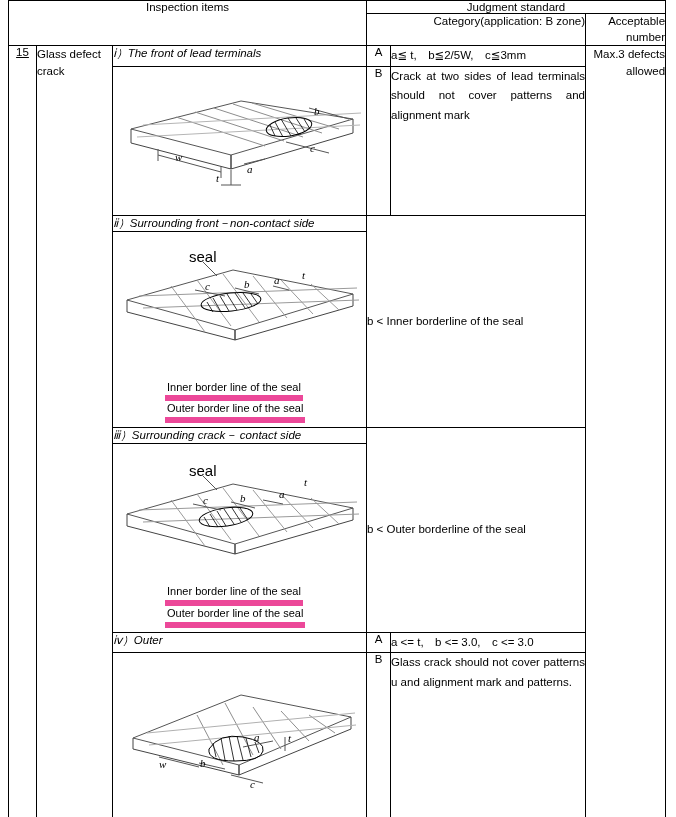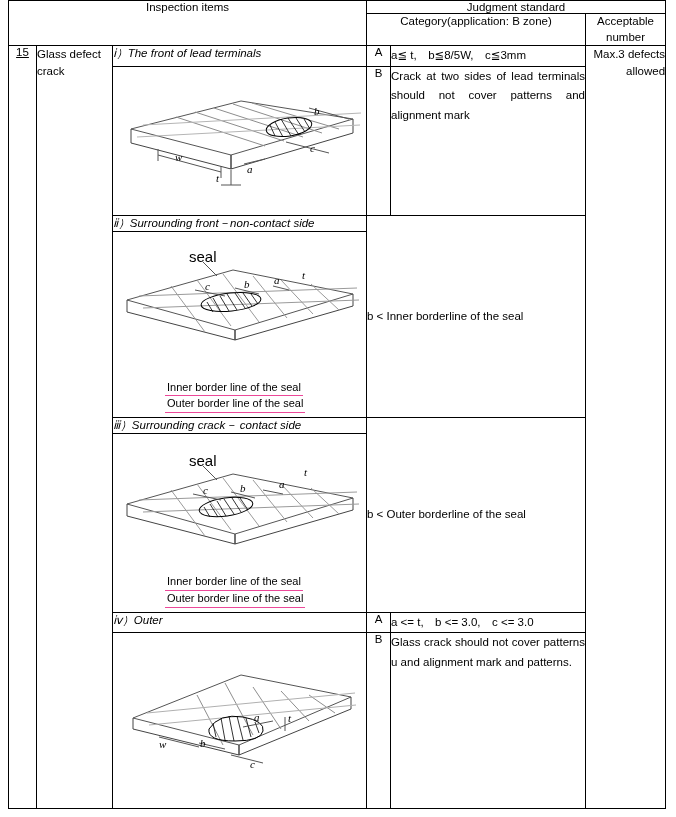--- a/index.html
+++ b/index.html
@@ -36,21 +36,21 @@
   }
 
   
   .hdr-center {
     text-align: center;
     vertical-align: middle;
     font-size: 12.5px;
     padding: 4px 2px;
   }
   .hdr-sub {
-    text-align: center;
+    text-align: right;
     vertical-align: middle;
     font-size: 12px;
     padding: 4px 2px;
     line-height: 1.35;
   }
 
   .idx {
     text-align: center;
     vertical-align: middle;
     font-size: 11.5px;
@@ -96,21 +96,21 @@
     position: relative;
   }
   svg.fig {
     display: block;
   }
   .caption-box {
     margin: 0 0 4px 52px;
     font-size: 11px;
   }
   .caption-box div {
-    border-bottom: 1px solid #ec4899;
+    border-bottom: 6px solid #ec4899;
     display: inline-block;
     padding: 0 2px 1px 2px;
     line-height: 1.35;
   }
   .lbl {
     font-family: "Liberation Serif", serif;
     font-size: 11px;
     font-style: italic;
   }
   .lbl-plain {
@@ -143,21 +143,21 @@
     <td class="hdr-sub">Acceptable number</td>
   </tr>
 
   <tr>
     <td rowspan="8" class="idx">15</td>
     <td rowspan="8" class="itemname">Glass defect crack</td>
 
     <td class="subtitle">ⅰ）The front of lead terminals</td>
 
     <td class="cat">A</td>
-    <td class="judge">a≦ t, b≦8/5W, c≦3mm</td>
+    <td class="judge">a≦ t, b≦2/5W, c≦3mm</td>
 
     <td rowspan="8" class="accept">Max.3 defects allowed</td>
   </tr>
 
   <tr>
     <td class="figwrap">
       <svg class="fig" width="252" height="148" viewBox="0 0 252 148">
         <g stroke="#000" fill="none" stroke-width="1">
 
           <path d="M18 62 L128 34 L240 52 L118 88 Z" stroke="#555"></path>

